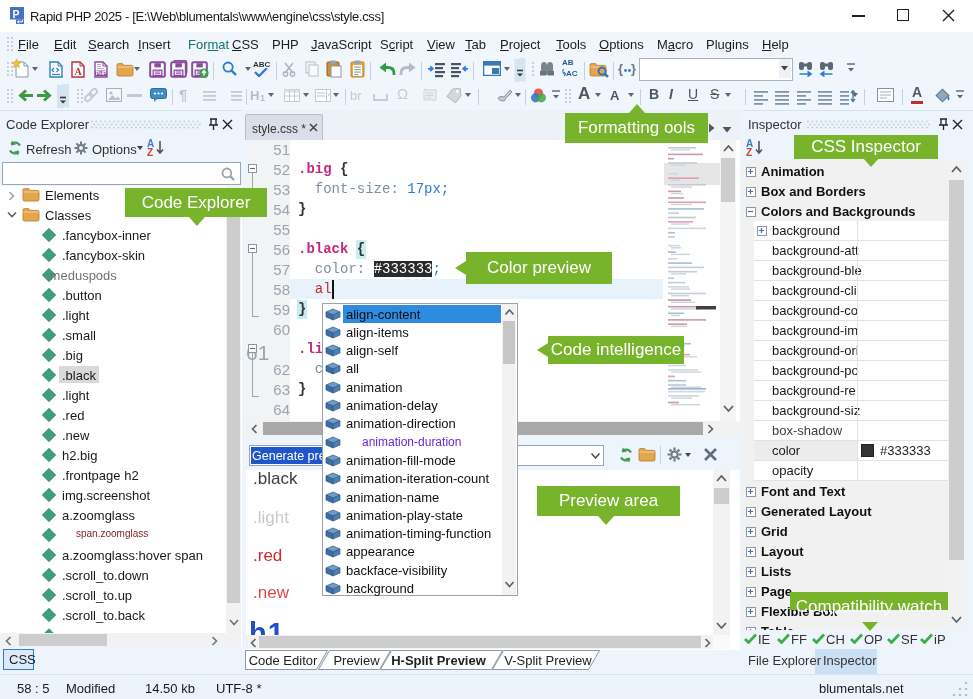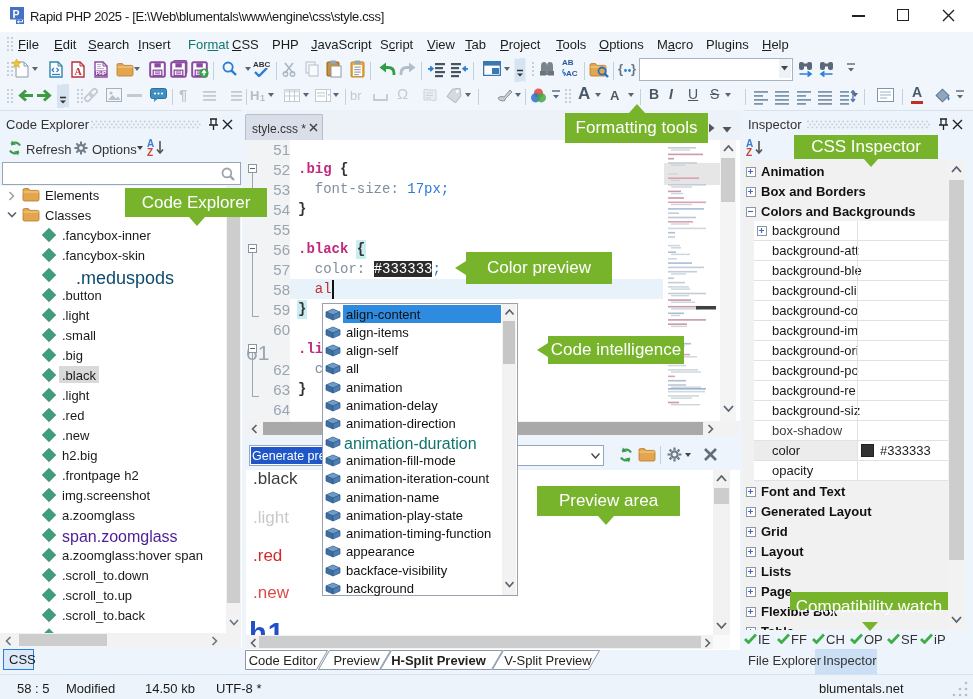--- a/index.html
+++ b/index.html
@@ -597,21 +597,21 @@
     <rect x="2.2" y="2.2" width="9.6" height="9.6" transform="rotate(45 7 7)" fill="#3f9e7c" stroke="#2e8266" stroke-width="0.6"></rect>
   </svg>
 <div class="a" style="left:62px;top:228px;font-size:13px;color:#1a1a1a;white-space:pre;">.fancybox-inner</div>
 <svg class="a" style="left:42px;top:248px" width="14" height="14">
     <rect x="2.2" y="2.2" width="9.6" height="9.6" transform="rotate(45 7 7)" fill="#3f9e7c" stroke="#2e8266" stroke-width="0.6"></rect>
   </svg>
 <div class="a" style="left:62px;top:248px;font-size:13px;color:#1a1a1a;white-space:pre;">.fancybox-skin</div>
 <svg class="a" style="left:42px;top:268px" width="14" height="14">
     <rect x="2.2" y="2.2" width="9.6" height="9.6" transform="rotate(45 7 7)" fill="#3f9e7c" stroke="#2e8266" stroke-width="0.6"></rect>
   </svg>
-<div class="a" style="left:76px;top:268px;font-size:18px;color:#0c4a6e;white-space:pre;">.meduspods</div>
+<div class="a" style="left:46px;top:268px;font-size:13px;color:#737373;white-space:pre;">.meduspods</div>
 <svg class="a" style="left:42px;top:288px" width="14" height="14">
     <rect x="2.2" y="2.2" width="9.6" height="9.6" transform="rotate(45 7 7)" fill="#3f9e7c" stroke="#2e8266" stroke-width="0.6"></rect>
   </svg>
 <div class="a" style="left:62px;top:288px;font-size:13px;color:#1a1a1a;white-space:pre;">.button</div>
 <svg class="a" style="left:42px;top:308px" width="14" height="14">
     <rect x="2.2" y="2.2" width="9.6" height="9.6" transform="rotate(45 7 7)" fill="#3f9e7c" stroke="#2e8266" stroke-width="0.6"></rect>
   </svg>
 <div class="a" style="left:62px;top:308px;font-size:13px;color:#1a1a1a;white-space:pre;">.light</div>
 <svg class="a" style="left:42px;top:328px" width="14" height="14">
     <rect x="2.2" y="2.2" width="9.6" height="9.6" transform="rotate(45 7 7)" fill="#3f9e7c" stroke="#2e8266" stroke-width="0.6"></rect>
@@ -650,21 +650,21 @@
     <rect x="2.2" y="2.2" width="9.6" height="9.6" transform="rotate(45 7 7)" fill="#3f9e7c" stroke="#2e8266" stroke-width="0.6"></rect>
   </svg>
 <div class="a" style="left:62px;top:488px;font-size:13px;color:#1a1a1a;white-space:pre;">img.screenshot</div>
 <svg class="a" style="left:42px;top:508px" width="14" height="14">
     <rect x="2.2" y="2.2" width="9.6" height="9.6" transform="rotate(45 7 7)" fill="#3f9e7c" stroke="#2e8266" stroke-width="0.6"></rect>
   </svg>
 <div class="a" style="left:62px;top:508px;font-size:13px;color:#1a1a1a;white-space:pre;">a.zoomglass</div>
 <svg class="a" style="left:42px;top:528px" width="14" height="14">
     <rect x="2.2" y="2.2" width="9.6" height="9.6" transform="rotate(45 7 7)" fill="#3f9e7c" stroke="#2e8266" stroke-width="0.6"></rect>
   </svg>
-<div class="a" style="left:62px;top:528px;font-size:16px;color:#4c1d95;white-space:pre;">span.zoomglass</div>
+<div class="a" style="left:76px;top:528px;font-size:10px;color:#7f1d1d;white-space:pre;">span.zoomglass</div>
 <svg class="a" style="left:42px;top:548px" width="14" height="14">
     <rect x="2.2" y="2.2" width="9.6" height="9.6" transform="rotate(45 7 7)" fill="#3f9e7c" stroke="#2e8266" stroke-width="0.6"></rect>
   </svg>
 <div class="a" style="left:62px;top:548px;font-size:13px;color:#1a1a1a;white-space:pre;">a.zoomglass:hover span</div>
 <svg class="a" style="left:42px;top:568px" width="14" height="14">
     <rect x="2.2" y="2.2" width="9.6" height="9.6" transform="rotate(45 7 7)" fill="#3f9e7c" stroke="#2e8266" stroke-width="0.6"></rect>
   </svg>
 <div class="a" style="left:62px;top:568px;font-size:13px;color:#1a1a1a;white-space:pre;">.scroll_to.down</div>
 <svg class="a" style="left:42px;top:588px" width="14" height="14">
     <rect x="2.2" y="2.2" width="9.6" height="9.6" transform="rotate(45 7 7)" fill="#3f9e7c" stroke="#2e8266" stroke-width="0.6"></rect>
@@ -942,21 +942,21 @@
     <path d="M1 4 L8 1 L15 4 L8 7 Z" fill="#6f9cc6" stroke="#2f5a86" stroke-width="0.7"></path>
     <path d="M1 4 L8 7 L8 12 L1 9 Z" fill="#3b6ea3" stroke="#2f5a86" stroke-width="0.7"></path>
     <path d="M15 4 L8 7 L8 12 L15 9 Z" fill="#4c80b4" stroke="#2f5a86" stroke-width="0.7"></path>
   </svg>
 <div class="a" style="left:346px;top:416.3px;font-size:13px;color:#111;white-space:pre;z-index:42;">animation-direction</div>
 <svg class="a" style="left:325px;top:435.6px;z-index:42" width="16" height="13">
     <path d="M1 4 L8 1 L15 4 L8 7 Z" fill="#6f9cc6" stroke="#2f5a86" stroke-width="0.7"></path>
     <path d="M1 4 L8 7 L8 12 L1 9 Z" fill="#3b6ea3" stroke="#2f5a86" stroke-width="0.7"></path>
     <path d="M15 4 L8 7 L8 12 L15 9 Z" fill="#4c80b4" stroke="#2f5a86" stroke-width="0.7"></path>
   </svg>
-<div class="a" style="left:344px;top:434.6px;font-size:16px;color:#0f766e;white-space:pre;z-index:42;">animation-duration</div>
+<div class="a" style="left:362px;top:434.6px;font-size:12px;color:#6d28d9;white-space:pre;z-index:42;">animation-duration</div>
 <svg class="a" style="left:325px;top:453.9px;z-index:42" width="16" height="13">
     <path d="M1 4 L8 1 L15 4 L8 7 Z" fill="#6f9cc6" stroke="#2f5a86" stroke-width="0.7"></path>
     <path d="M1 4 L8 7 L8 12 L1 9 Z" fill="#3b6ea3" stroke="#2f5a86" stroke-width="0.7"></path>
     <path d="M15 4 L8 7 L8 12 L15 9 Z" fill="#4c80b4" stroke="#2f5a86" stroke-width="0.7"></path>
   </svg>
 <div class="a" style="left:346px;top:452.9px;font-size:13px;color:#111;white-space:pre;z-index:42;">animation-fill-mode</div>
 <svg class="a" style="left:325px;top:472.20000000000005px;z-index:42" width="16" height="13">
     <path d="M1 4 L8 1 L15 4 L8 7 Z" fill="#6f9cc6" stroke="#2f5a86" stroke-width="0.7"></path>
     <path d="M1 4 L8 7 L8 12 L1 9 Z" fill="#3b6ea3" stroke="#2f5a86" stroke-width="0.7"></path>
     <path d="M15 4 L8 7 L8 12 L15 9 Z" fill="#4c80b4" stroke="#2f5a86" stroke-width="0.7"></path>
@@ -1239,21 +1239,21 @@
 <div class="a" style="left:216px;top:681px;font-size:13px;color:#1a1a1a;white-space:pre;">UTF-8 *</div>
 <div class="a" style="left:819px;top:681px;font-size:13px;color:#1a1a1a;white-space:pre;">blumentals.net</div>
 <svg class="a" style="left:952px;top:681px" width="17" height="17">
     <circle cx="14" cy="2" r="1.3" fill="#b4bfca"></circle>
     <circle cx="8" cy="8" r="1.3" fill="#b4bfca"></circle>
     <circle cx="14" cy="8" r="1.3" fill="#b4bfca"></circle>
     <circle cx="2" cy="14" r="1.3" fill="#b4bfca"></circle>
     <circle cx="8" cy="14" r="1.3" fill="#b4bfca"></circle>
     <circle cx="14" cy="14" r="1.3" fill="#b4bfca"></circle>
   </svg>
-<div class="a co" style="left:565px;top:113px;width:143px;height:30px;line-height:30px;">Formatting tools</div>
+<div class="a co" style="left:565px;top:113px;width:143px;height:30px;line-height:30px;">Formatting ools</div>
 <div class="a tri" style="left:629px;top:104px;width:0px;height:0px;border-left:8px solid transparent;border-right:8px solid transparent;border-bottom:9px solid #77b42c;"></div>
 <div class="a co" style="left:125px;top:188px;width:142px;height:29px;line-height:29px;">Code Explorer</div>
 <div class="a tri" style="left:189px;top:217px;width:0px;height:0px;border-left:8px solid transparent;border-right:8px solid transparent;border-top:9px solid #77b42c;"></div>
 <div class="a co" style="left:466px;top:252px;width:146px;height:32px;line-height:32px;">Color preview</div>
 <div class="a tri" style="left:455px;top:261px;width:0px;height:0px;border-top:7px solid transparent;border-bottom:7px solid transparent;border-right:11px solid #77b42c;"></div>
 <div class="a co" style="left:548px;top:336px;width:136px;height:28px;line-height:28px;">Code intelligence</div>
 <div class="a tri" style="left:537px;top:343px;width:0px;height:0px;border-top:7px solid transparent;border-bottom:7px solid transparent;border-right:11px solid #77b42c;"></div>
 <div class="a co" style="left:537px;top:486px;width:143px;height:30px;line-height:30px;">Preview area</div>
 <div class="a tri" style="left:598px;top:516px;width:0px;height:0px;border-left:8px solid transparent;border-right:8px solid transparent;border-top:9px solid #77b42c;"></div>
 <div class="a co" style="left:790px;top:592px;width:158px;height:18px;line-height:30px;">Compatibility watch</div>

